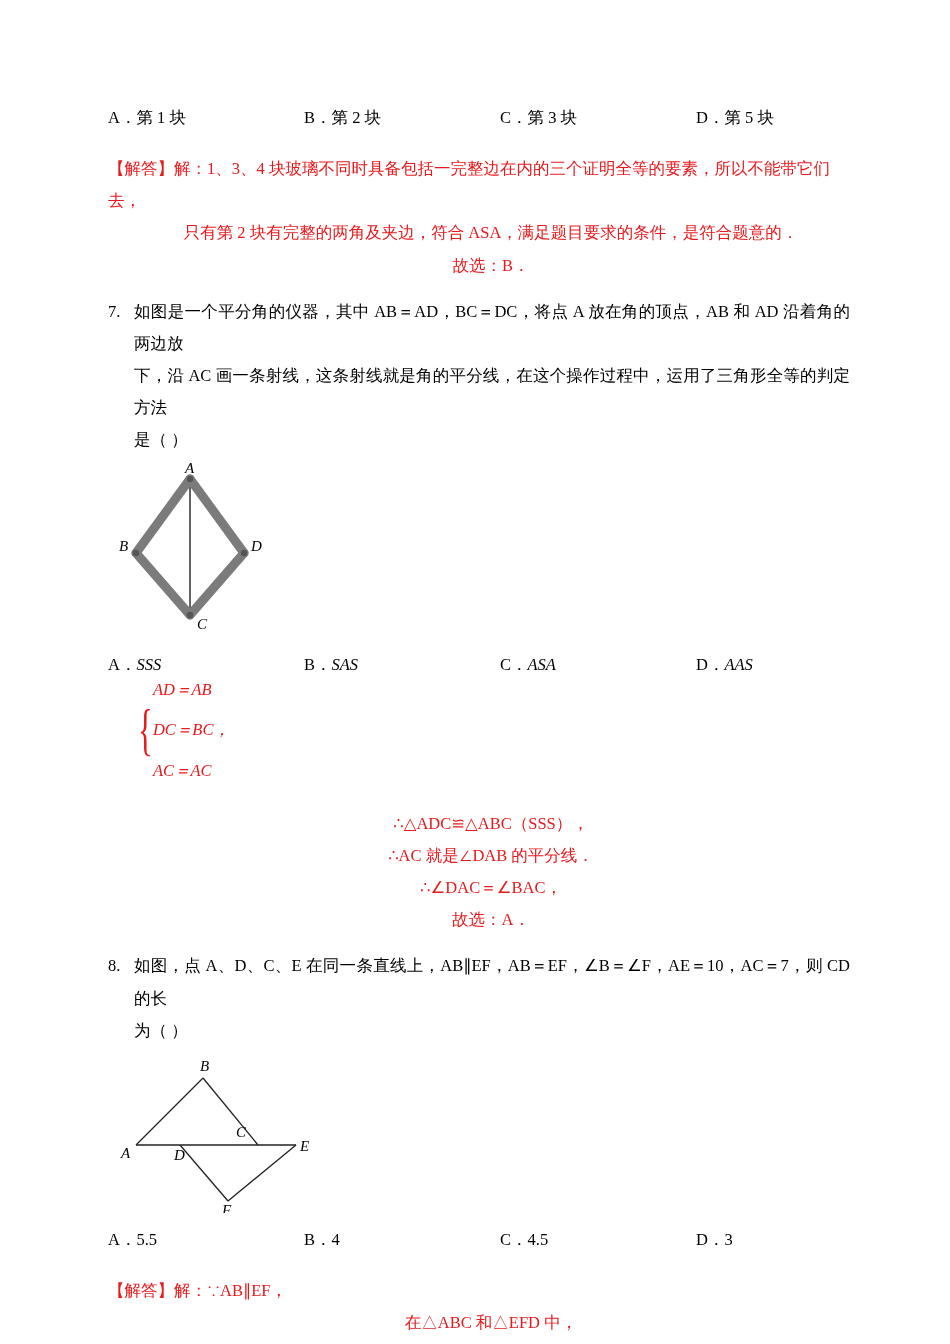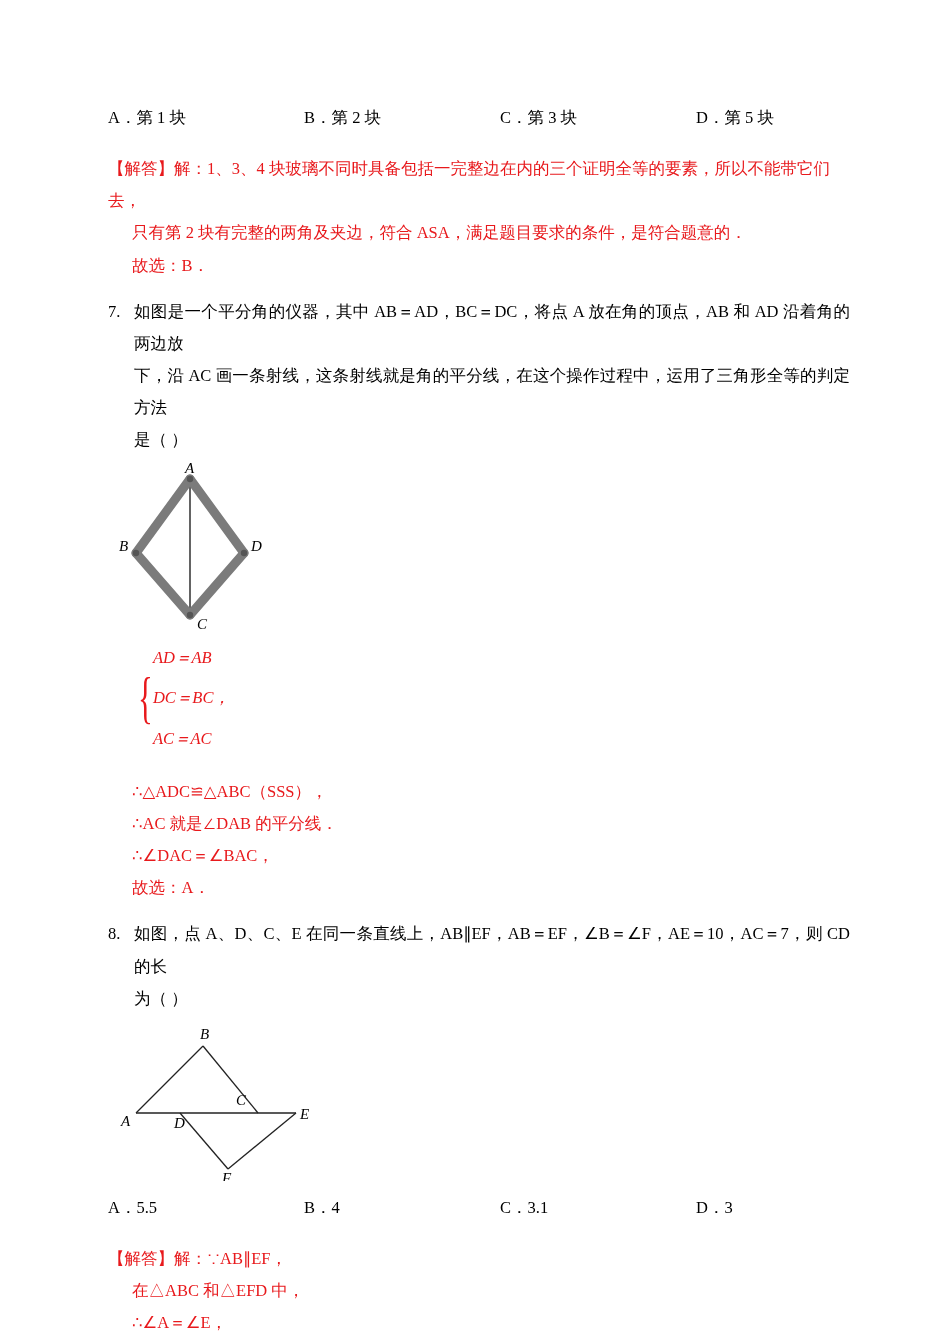--- a/index.html
+++ b/index.html
@@ -50,21 +50,21 @@
     font-size: 16.5px;
     line-height: 1.95;
     text-align: justify;
   }
   .ans-block {
     font-size: 16.5px;
     line-height: 1.95;
     color: #e8191c;
     margin-top: 24px;
   }
-  .ans-indent { padding-left: 24px; }
+  .ans-indent { padding-left: 24px; text-align: center; }
   .figure {
     margin: 6px 0 4px 0;
     padding-left: 10px;
   }
   .brace-eq {
     display: flex;
     align-items: center;
     color: #e8191c;
     font-size: 16.5px;
     padding-left: 24px;
@@ -138,20 +138,34 @@
       <circle cx="18" cy="90" r="3.2" fill="#555"></circle>
       <circle cx="126" cy="90" r="3.2" fill="#555"></circle>
       <circle cx="72" cy="152" r="3.2" fill="#555"></circle>
       <text x="67" y="10" font-family="Liberation Serif, serif" font-size="15" font-style="italic" fill="#000">A</text>
       <text x="1" y="88" font-family="Liberation Serif, serif" font-size="15" font-style="italic" fill="#000">B</text>
       <text x="133" y="88" font-family="Liberation Serif, serif" font-size="15" font-style="italic" fill="#000">D</text>
       <text x="79" y="166" font-family="Liberation Serif, serif" font-size="15" font-style="italic" fill="#000">C</text>
     </svg>
   </div>
 
+  <div class="opts">
+    <div class="opt">
+      <span>A．</span><span class="ital">SSS</span>
+    </div>
+    <div class="opt">
+      <span>B．</span><span class="ital">SAS</span>
+    </div>
+    <div class="opt">
+      <span>C．</span><span class="ital">ASA</span>
+    </div>
+    <div class="opt">
+      <span>D．</span><span class="ital">AAS</span>
+    </div>
+  </div>
 
 
   <div class="brace-eq">
     <span class="brace">{</span>
     <span class="eqs">
       <span class="ital">AD＝AB</span>
       <span class="ital">DC＝BC，</span>
       <span class="ital">AC＝AC</span>
     </span>
   </div>
@@ -193,21 +207,21 @@
   </div>
 
   <div class="opts">
     <div class="opt">
       <span>A．</span><span>5.5</span>
     </div>
     <div class="opt">
       <span>B．</span><span>4</span>
     </div>
     <div class="opt">
-      <span>C．</span><span>3.1</span>
+      <span>C．</span><span>4.5</span>
     </div>
     <div class="opt">
       <span>D．</span><span>3</span>
     </div>
   </div>
 
   <div class="ans-block">
     <div><span>【解答】解：</span><span>∵AB∥EF，</span></div>
     <div class="ans-indent">在△ABC 和△EFD 中，</div>
     <div class="ans-indent">∴∠A＝∠E，</div>

